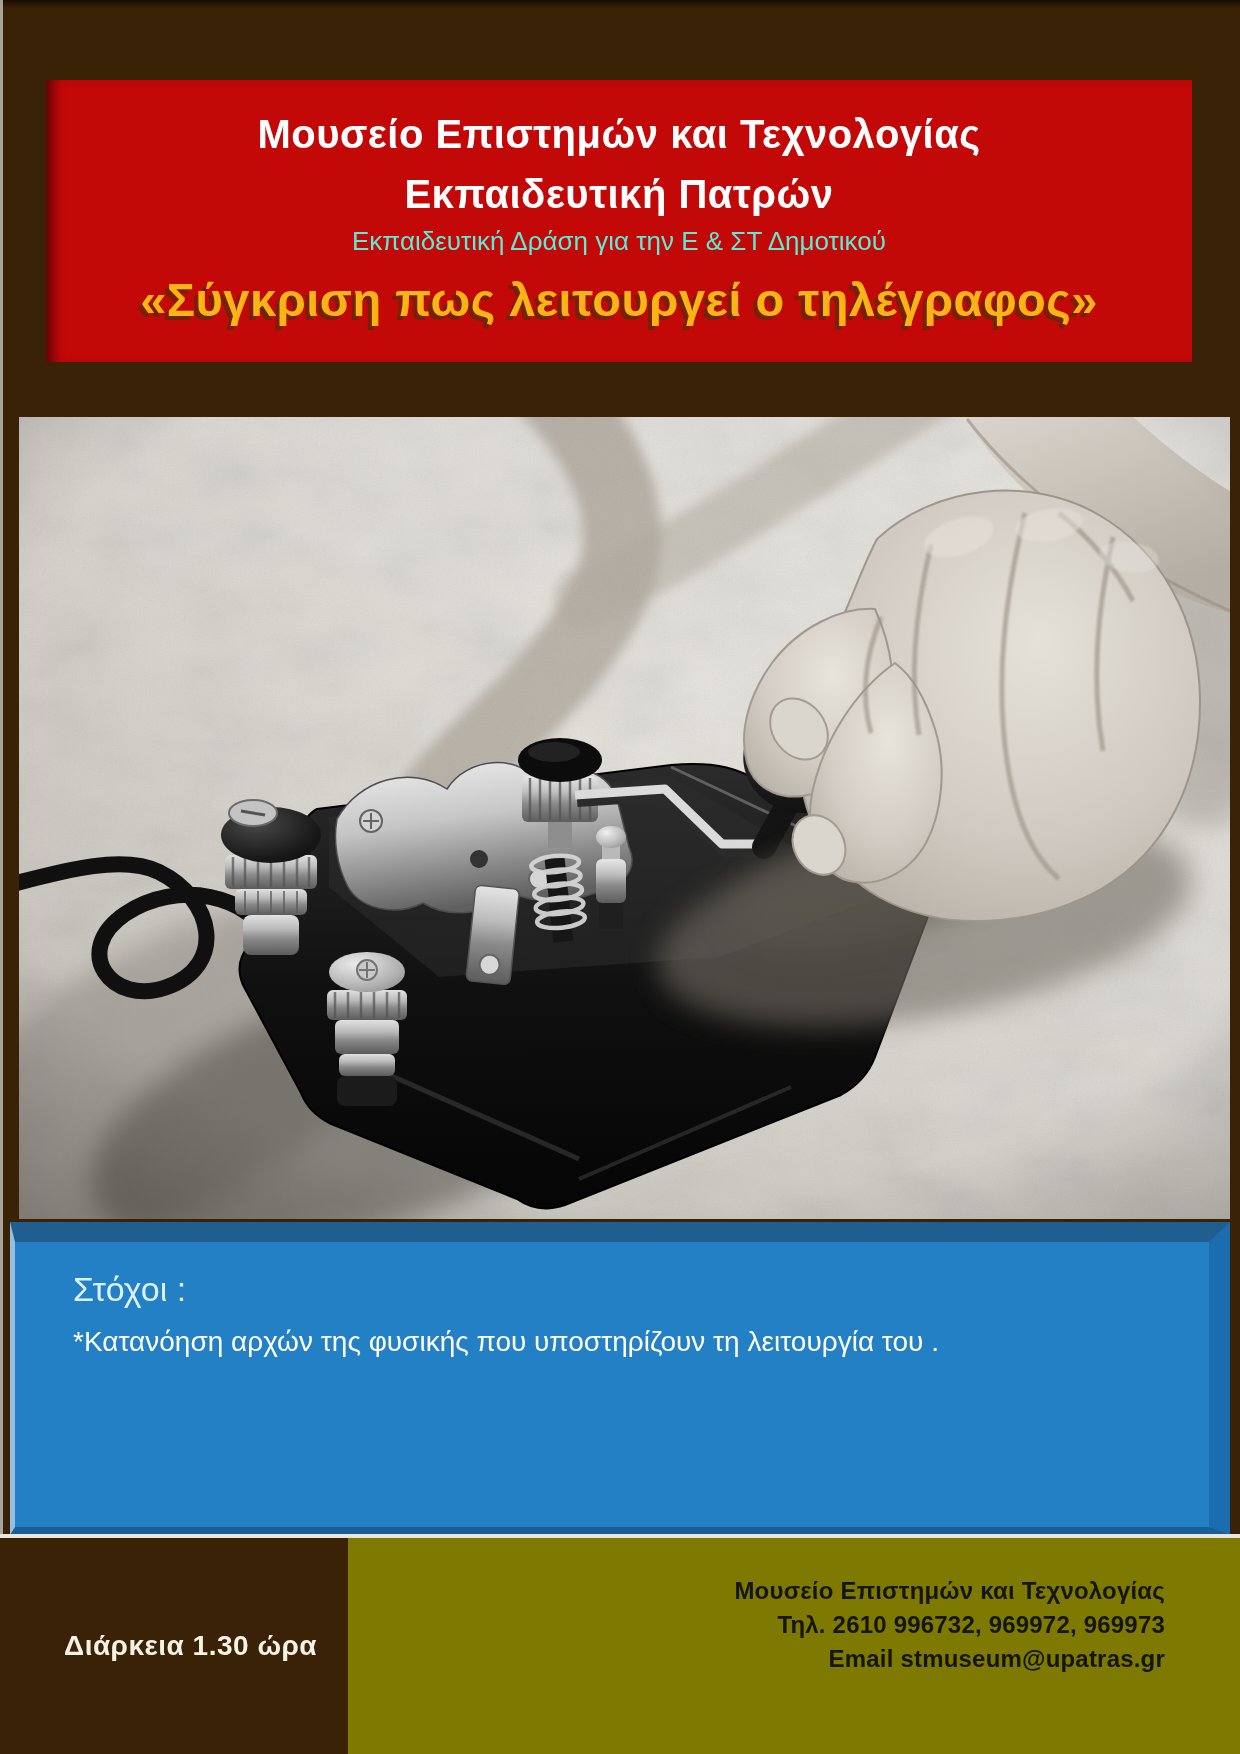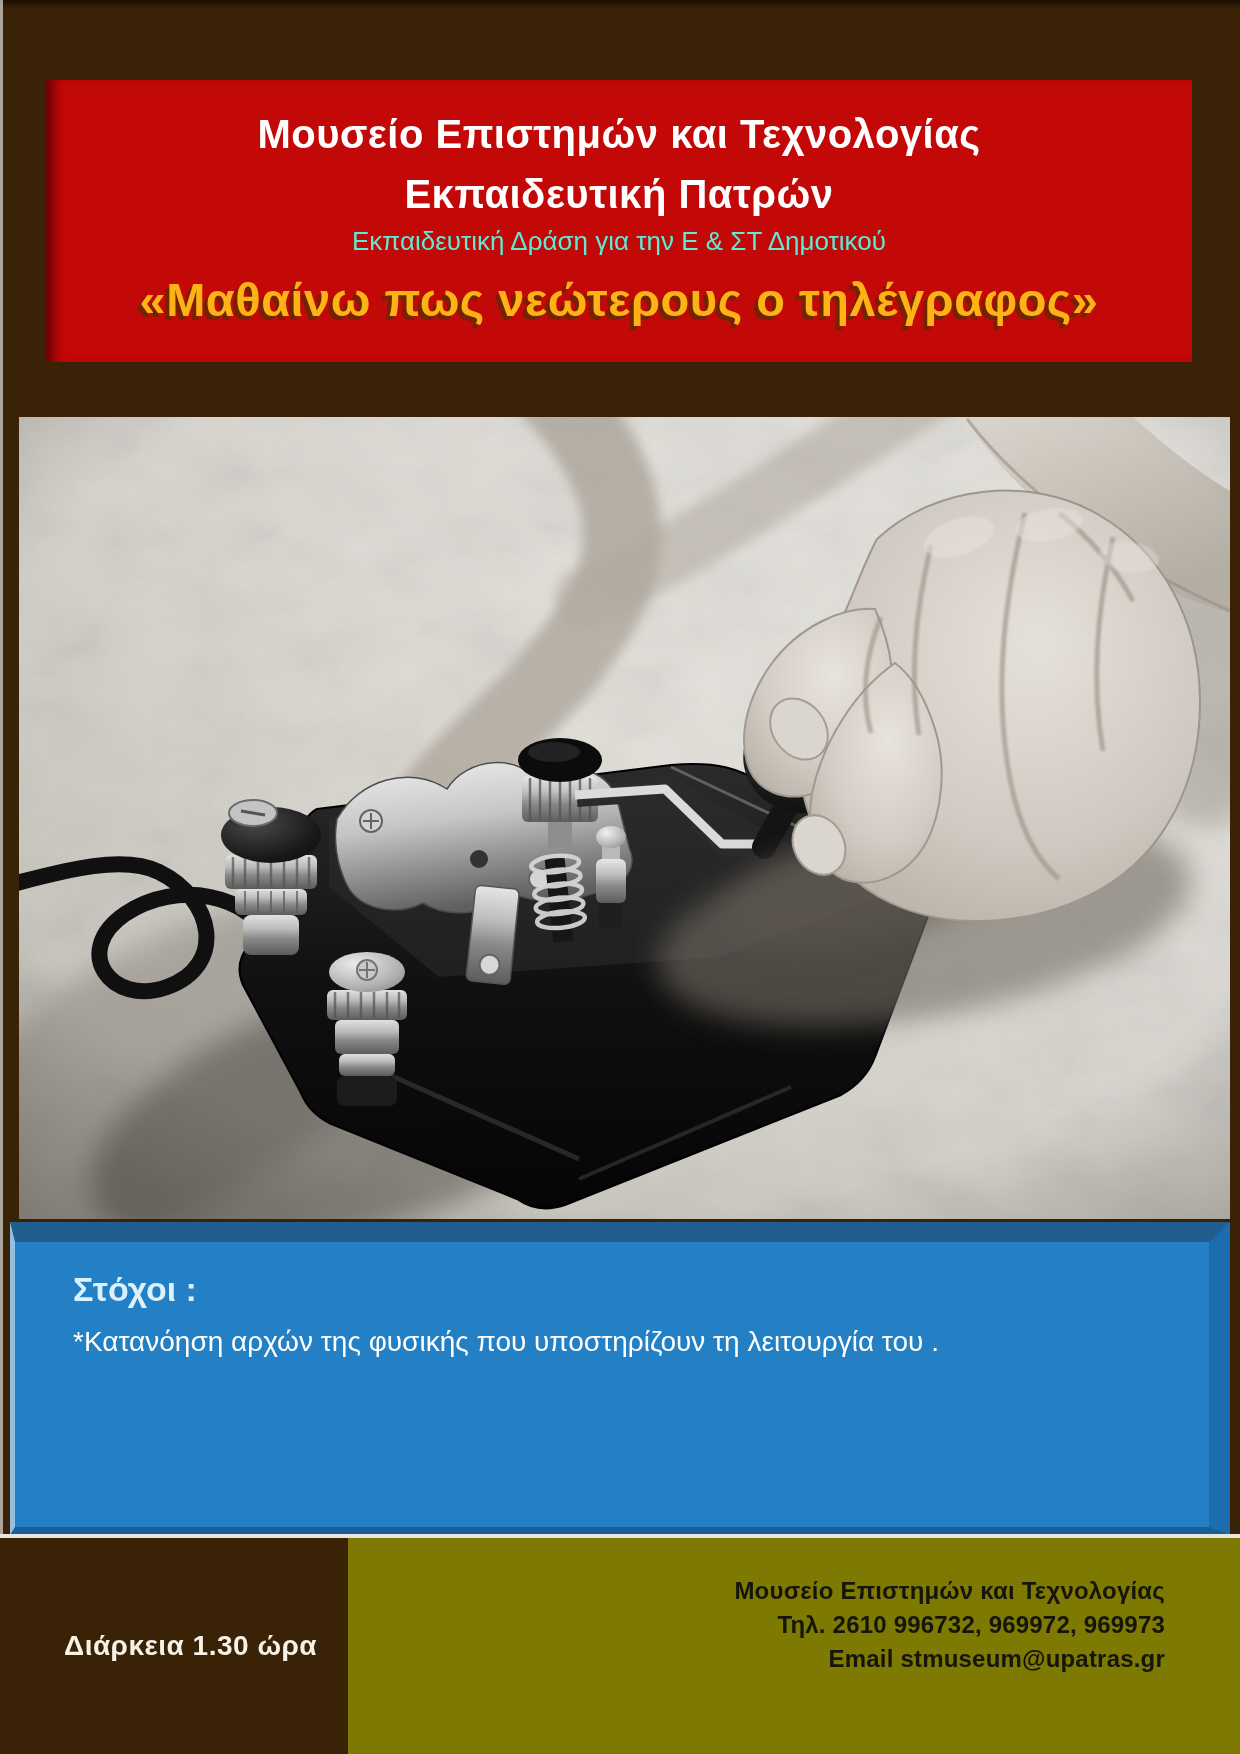--- a/index.html
+++ b/index.html
@@ -36,21 +36,21 @@
   
   .blue-box{
     position:absolute;left:10px;top:1222px;width:1220px;height:313px;
     box-sizing:border-box;background:#2480C4;
     border-top:20px solid #215E90;
     border-right:21px solid #1C6DAF;
     border-left:5px solid #94BFE0;
     border-bottom:8px solid #1A5E97;
   }
   .goals-inner{padding:28px 12px 0 58px;}
-  .goals-h{color:#DCF1FF;font-size:34px;font-weight:700;line-height:38px;margin-bottom:10px;}
+  .goals-h{color:#DCF1FF;font-size:34px;font-weight:400;line-height:38px;margin-bottom:10px;}
   .goal{color:#FFFFFF;font-size:28px;font-weight:400;line-height:48px;}
 
   .divider{position:absolute;left:0;top:1534px;width:100%;height:4px;background:#E9E6E0;}
 
   
   .band{position:absolute;left:0;top:1538px;width:100%;height:216px;display:flex;}
   .band-left{width:348px;height:100%;background:#3A2206;position:relative;}
   .duration{
     position:absolute;left:64px;top:92px;
     color:#F7F2E7;font-size:28px;font-weight:700;letter-spacing:.5px;
@@ -63,21 +63,21 @@
 <body>
 
 <div class="page">
   <div class="edge-top"></div>
   <div class="edge-left"></div>
 
   <header class="red-box">
     <div class="t1">Μουσείο Επιστημών και Τεχνολογίας</div>
     <div class="t1">Εκπαιδευτική Πατρών</div>
     <div class="sub">Εκπαιδευτική Δράση για την Ε &amp; ΣΤ Δημοτικού</div>
-    <div class="slogan">«Μαθαίνω πως νεώτερους ο τηλέγραφος»</div>
+    <div class="slogan">«Σύγκριση πως λειτουργεί ο τηλέγραφος»</div>
   </header>
 
   <figure class="photo">
     <svg viewBox="0 0 1211 802" preserveAspectRatio="none">
       <defs>
         <linearGradient id="gBg" x1="1" y1="0" x2="0" y2="1">
           <stop offset="0" stop-color="#F1EFEA"></stop>
             <stop offset=".5" stop-color="#E3E0D9"></stop>
             <stop offset="1" stop-color="#C7C3BB"></stop>
         </linearGradient>

